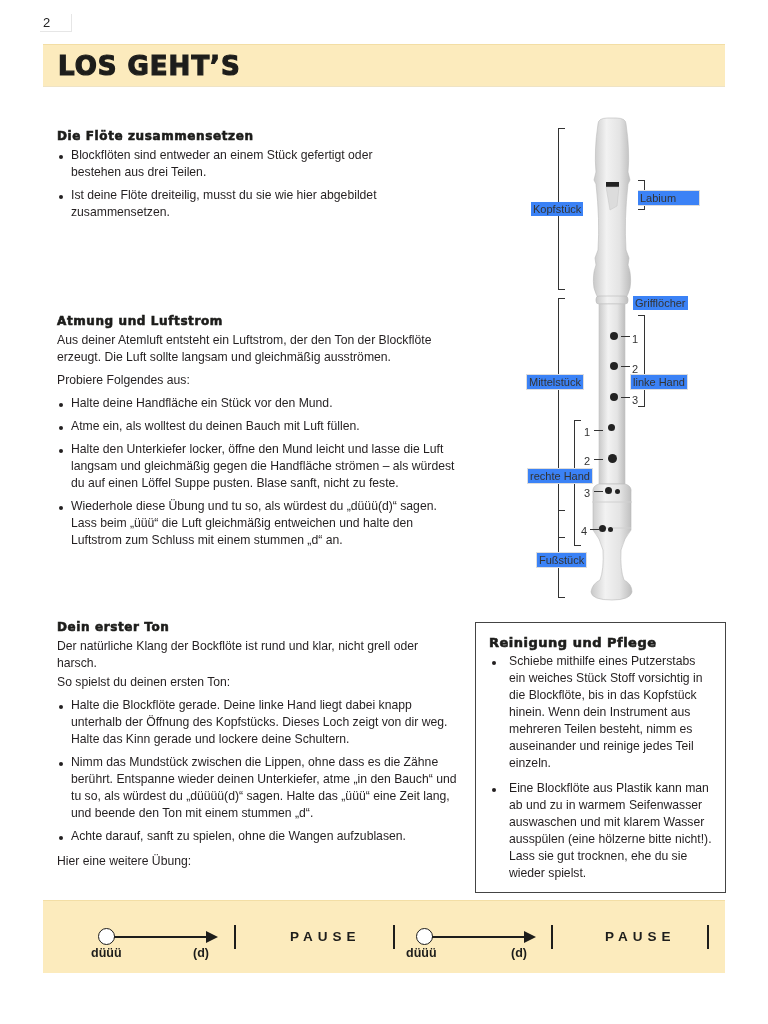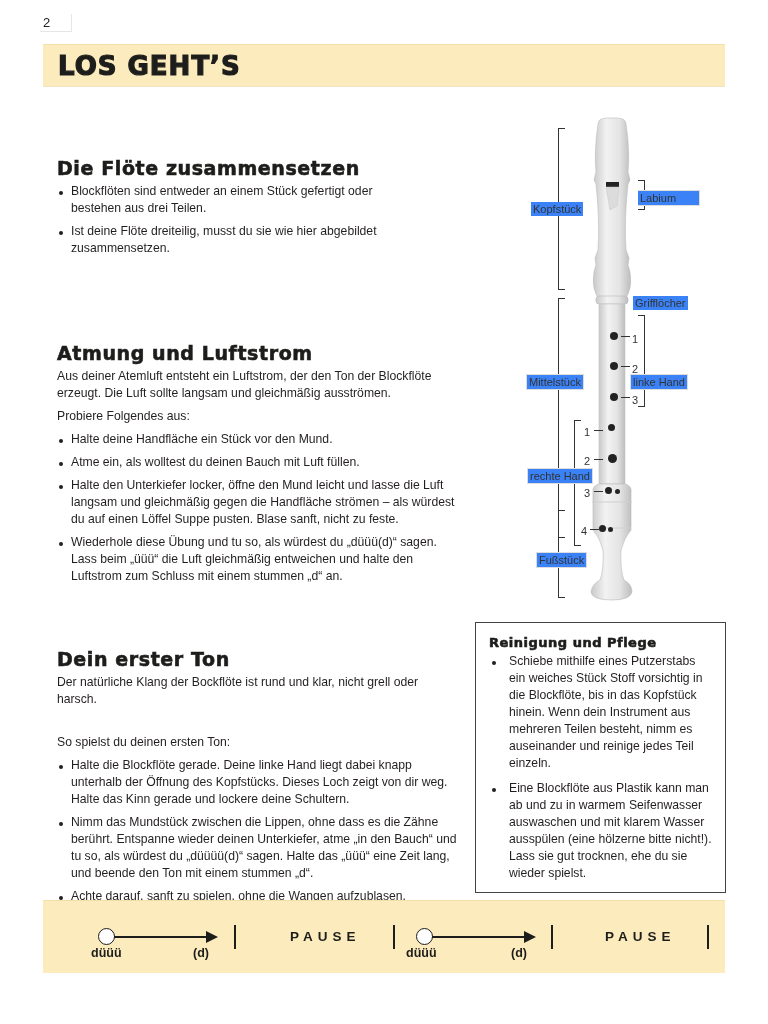--- a/index.html
+++ b/index.html
@@ -17,23 +17,23 @@
       background: #fcebbd; border-top: 1px solid #f3dea5; border-bottom: 1px solid #efe3c4;
     }
     .title-band h1 {
       position: absolute; left: 15px; top: 6px; font-family: "DejaVu Sans", sans-serif;
       font-weight: 900; font-size: 26px; letter-spacing: 1px; color: #1d1d1b;
       -webkit-text-stroke: 1.2px #1d1d1b;
     }
 
     .section { position: absolute; left: 57px; width: 400px; }
     .section h2 {
-      font-family: "DejaVu Sans", sans-serif; font-weight: bold; font-size: 19px;
+      font-family: "DejaVu Sans", sans-serif; font-weight: bold; font-size: 12px;
       letter-spacing: 0.6px; color: #1d1d1b; -webkit-text-stroke: 0.6px #1d1d1b;
-      margin-bottom: 4px; white-space: nowrap; margin-top: 28px;
+      margin-bottom: 4px; white-space: nowrap;
     }
     .section p { font-size: 12.2px; line-height: 17px; margin-bottom: 6px; }
     ul.bullets { list-style: none; }
     ul.bullets li {
       position: relative; padding-left: 14px; font-size: 12.2px; line-height: 17px; margin-bottom: 6px;
     }
     ul.bullets li::before {
       content: ""; position: absolute; left: 2px; top: 8px; width: 4px; height: 4px;
       border-radius: 50%; background: #231f20;
     }
@@ -113,21 +113,21 @@
   <ul class="bullets">
     <li>Halte deine Handfläche ein Stück vor den Mund.</li>
     <li>Atme ein, als wolltest du deinen Bauch mit Luft füllen.</li>
     <li>Halte den Unterkiefer locker, öffne den Mund leicht und lasse die Luft langsam und gleichmäßig gegen die Handfläche strömen – als würdest du auf einen Löffel Suppe pusten. Blase sanft, nicht zu feste.</li>
     <li style="width:385px">Wiederhole diese Übung und tu so, als würdest du „düüü(d)“ sagen. Lass beim „üüü“ die Luft gleichmäßig entweichen und halte den Luftstrom zum Schluss mit einem stummen „d“ an.</li>
   </ul>
 </div>
 
 <div class="section" id="sec-first-tone">
   <h2>Dein erster Ton</h2>
-  <p style="width:365px; margin-bottom:26px">Der natürliche Klang der Bockflöte ist rund und klar, nicht grell oder harsch.</p>
+  <p style="width:365px; margin-bottom:2px">Der natürliche Klang der Bockflöte ist rund und klar, nicht grell oder harsch.</p>
   <p>So spielst du deinen ersten Ton:</p>
   <ul class="bullets">
     <li>Halte die Blockflöte gerade. Deine linke Hand liegt dabei knapp unterhalb der Öffnung des Kopfstücks. Dieses Loch zeigt von dir weg. Halte das Kinn gerade und lockere deine Schultern.</li>
     <li>Nimm das Mundstück zwischen die Lippen, ohne dass es die Zähne berührt. Entspanne wieder deinen Unterkiefer, atme „in den Bauch“ und tu so, als würdest du „düüüü(d)“ sagen. Halte das „üüü“ eine Zeit lang, und beende den Ton mit einem stummen „d“.</li>
     <li>Achte darauf, sanft zu spielen, ohne die Wangen aufzublasen.</li>
   </ul>
   <p style="margin-top:8px">Hier eine weitere Übung:</p>
 </div>
 
 <div class="care-box">

